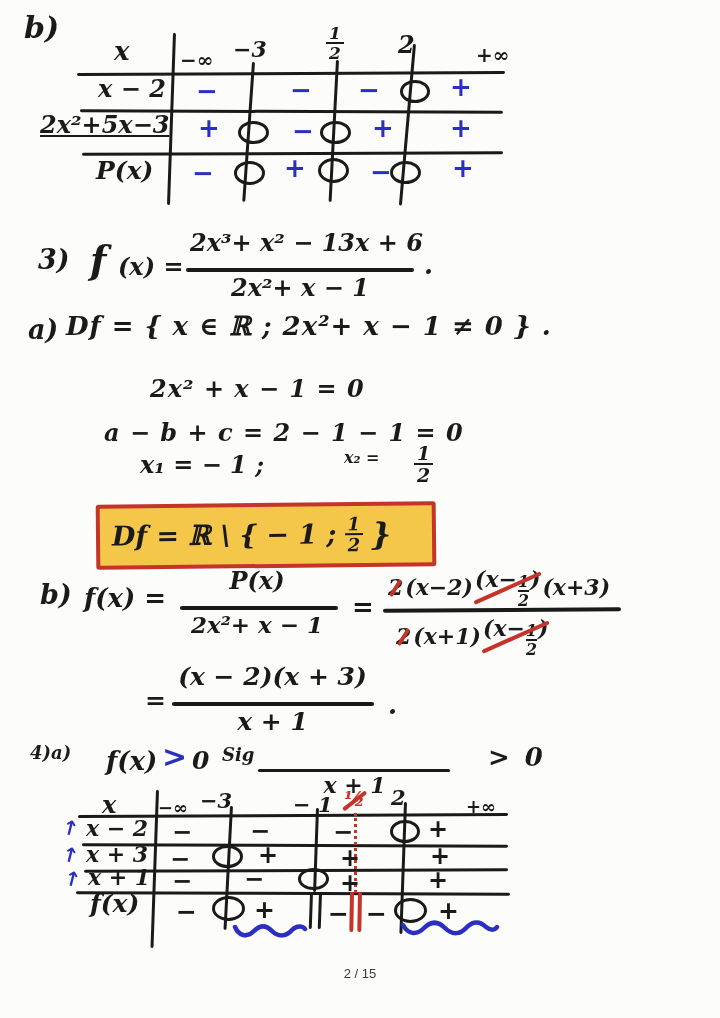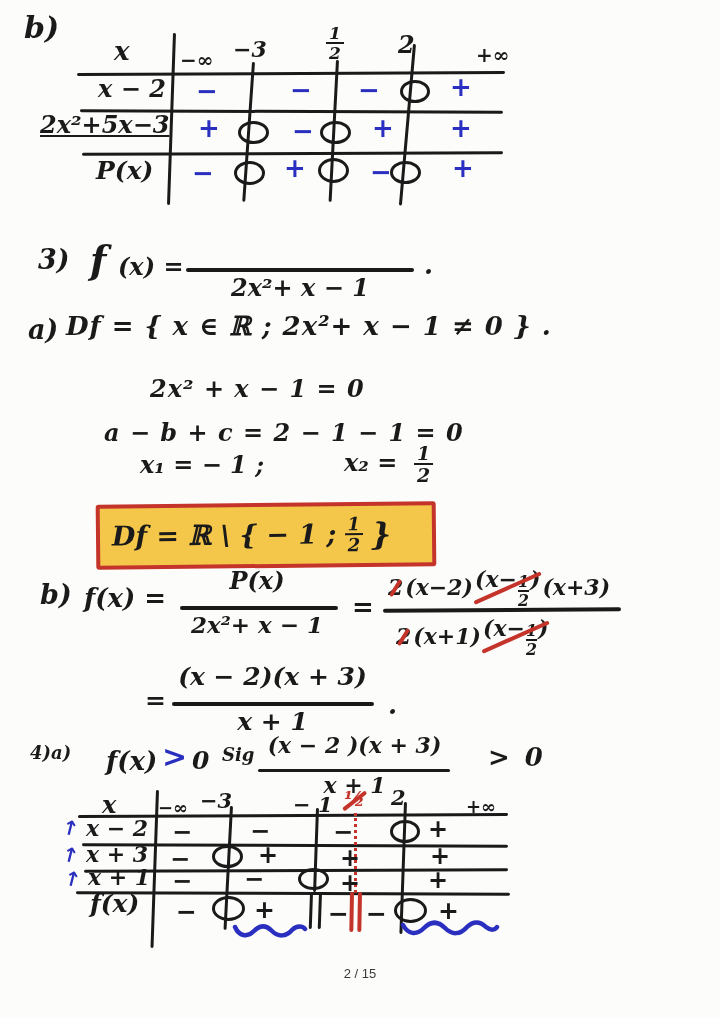--- a/index.html
+++ b/index.html
@@ -83,33 +83,34 @@
   <span class="sgn b" style="left:284px;top:155px;">+</span>
   <div class="circle" style="left:318px;top:158px;width:25px;height:19px;"></div>
   <span class="sgn b" style="left:370px;top:159px;">−</span>
   <div class="circle" style="left:390px;top:161px;width:25px;height:17px;"></div>
   <span class="sgn b" style="left:452px;top:155px;">+</span>
 
   
   <span class="hw" style="left:38px;top:246px;font-size:27px;">3)</span>
   <span class="hw" style="left:90px;top:240px;font-size:38px;">f</span>
   <span class="hw" style="left:118px;top:254px;font-size:24px;">(x) =</span>
+  <span class="hw ctr" style="left:190px;top:230px;width:220px;font-size:24px;">2x³+ x² − 13x + 6</span>
   <div class="hl" style="left:186px;top:268px;width:228px;height:3.5px;"></div>
   <span class="hw ctr" style="left:200px;top:275px;width:200px;font-size:24px;">2x²+ x − 1</span>
   <span class="hw" style="left:424px;top:252px;font-size:26px;">.</span>
 
   
   <span class="hw" style="left:28px;top:316px;font-size:27px;">a)</span>
   <span class="hw" style="left:66px;top:313px;font-size:26px;letter-spacing:1px;">Df = { x ∈ ℝ ;  2x²+ x − 1 ≠ 0 } .</span>
 
   
   <span class="hw" style="left:150px;top:376px;font-size:24px;letter-spacing:1px;">2x² + x − 1 = 0</span>
   <span class="hw" style="left:104px;top:420px;font-size:24px;letter-spacing:1px;font-style:italic;">a − b + c = 2 − 1 − 1 = 0</span>
   <span class="hw" style="left:140px;top:452px;font-size:24px;">x₁ = − 1 ;</span>
-  <span class="hw" style="left:344px;top:450px;font-size:24px;">x₂ =</span>
+  <span class="hw" style="left:344px;top:450px;font-size:16px;">x₂ =</span>
   <span class="vfrac" style="left:414px;top:444px;font-size:19px;">
     <span class="fn">1</span>
     <span class="fd">2</span>
   </span>
 
   
   <div class="box" style="left:96px;top:503px;width:308px;height:49px;">
     <span class="hw" style="position:static;font-size:27px;">Df = ℝ \ { − 1 ;</span>
     <span class="vfrac" style="position:static;font-size:18px;">
       <span class="fn">1</span>
@@ -153,21 +154,20 @@
   <div class="hl" style="left:172px;top:702px;width:202px;height:3.5px;"></div>
   <span class="hw ctr" style="left:175px;top:709px;width:195px;font-size:25px;">x + 1</span>
   <span class="hw" style="left:388px;top:692px;font-size:26px;">.</span>
 
   
   <span class="hw" style="left:30px;top:744px;font-size:18px;">4)a)</span>
   <span class="hw" style="left:106px;top:748px;font-size:26px;">f(x)</span>
   <span class="sgn b" style="left:162px;top:742px;font-size:30px;">&gt;</span>
   <span class="hw" style="left:192px;top:748px;font-size:25px;">0</span>
   <span class="hw" style="left:222px;top:746px;font-size:18px;">Sig</span>
-  <span class="hw ctr" style="left:262px;top:734px;width:185px;font-size:22px;">(x − 2 )(x + 3)</span>
   <div class="hl" style="left:258px;top:769px;width:192px;"></div>
   <span class="hw ctr" style="left:262px;top:774px;width:185px;font-size:22px;">x + 1</span>
   <span class="hw" style="left:488px;top:744px;font-size:26px;letter-spacing:3px;">&gt; 0</span>
 
   
   <span class="hw" style="left:102px;top:792px;font-size:24px;">x</span>
   <span class="hw" style="left:158px;top:799px;font-size:18px;">−∞</span>
   <span class="hw" style="left:200px;top:790px;font-size:21px;">−3</span>
   <span class="hw" style="left:293px;top:794px;font-size:21px;">− 1</span>
   <span class="hw xout half r" style="left:344px;top:789px;font-size:20px;color:#c5342b;">½</span>

